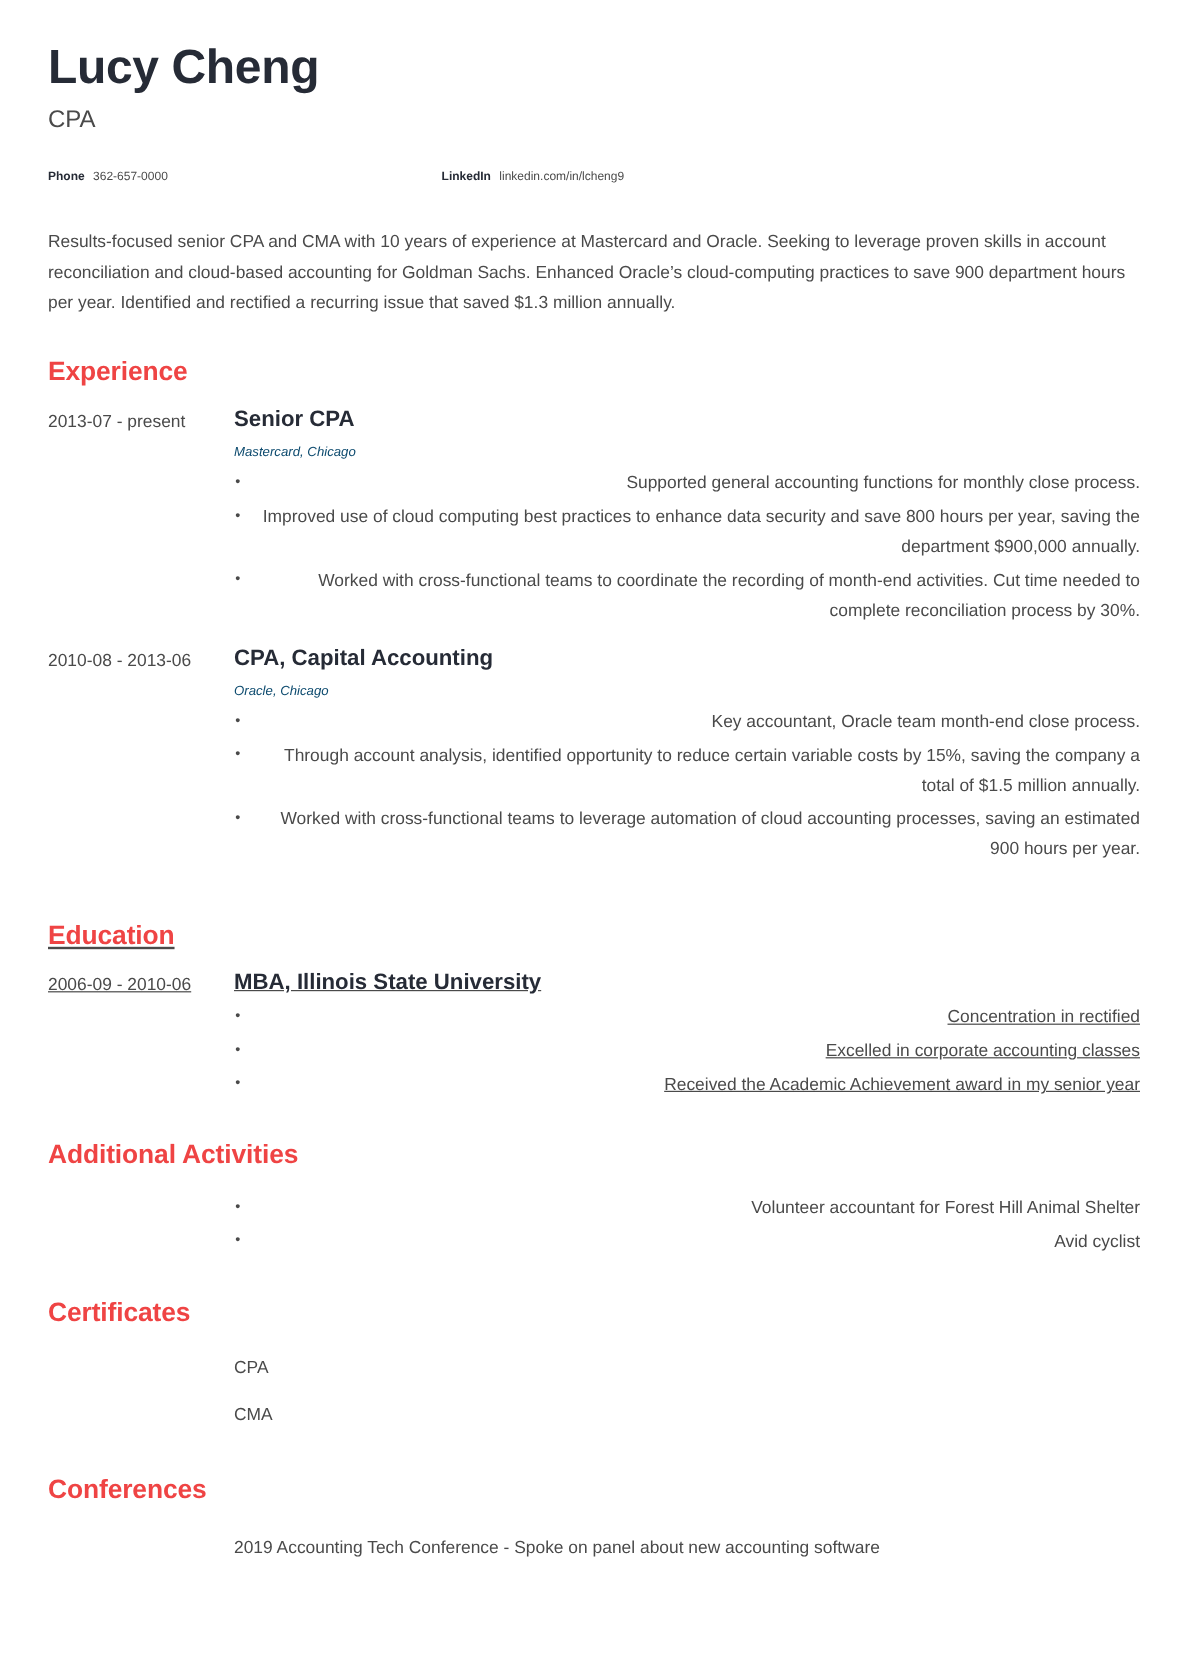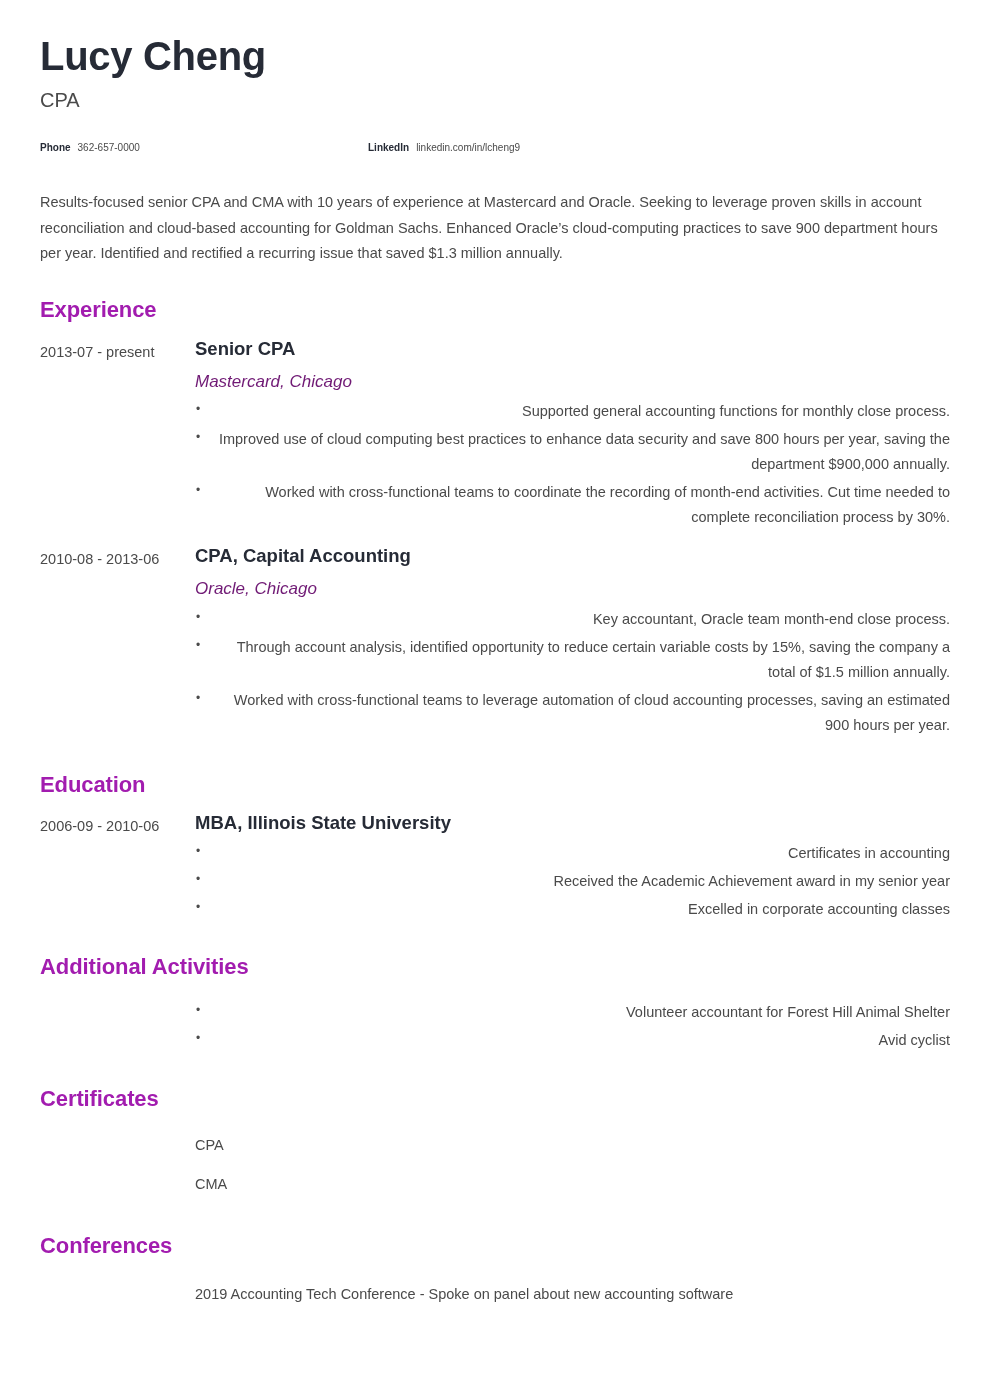--- a/index.html
+++ b/index.html
@@ -75,21 +75,21 @@
     line-height: 1.78;
     color: #4a4a4a;
     max-width: 905px;
   }
 
   
   .section { margin-top: 22px; }
   .section-title {
     font-size: 22px;
     font-weight: bold;
-    color: #a21caf;
+    color: #ef4444;
     margin: 0 0 13px 0;
     line-height: 1.2;
     letter-spacing: -0.1px;
   }
 
   .entry {
     display: flex;
     align-items: flex-start;
     margin-bottom: 14px;
   }
@@ -104,23 +104,23 @@
   }
   .entry-body { flex: 1 1 auto; min-width: 0; }
   .entry-heading {
     font-size: 18.5px;
     font-weight: bold;
     color: #262b36;
     line-height: 1.3;
     margin: 0;
   }
   .entry-sub {
-    font-size: 17px;
+    font-size: 11px;
     font-style: italic;
-    color: #701a75;
+    color: #0c4a6e;
     margin-top: 9px;
     line-height: 1.4;
   }
   ul.bullets {
     list-style: none;
     margin: 6px 0 0 0;
     padding: 0;
   }
   ul.bullets li {
     position: relative;
@@ -146,21 +146,21 @@
     font-size: 14.5px;
     line-height: 1.5;
     color: #4a4a4a;
     margin-bottom: 18px;
   }
   .plain-list li:last-child { margin-bottom: 0; }
 
   .indent-body { margin-left: 155px; }
 
   .sec-experience { margin-top: 30px; }
-  .sec-education { margin-top: 34px; }
+  .sec-education { margin-top: 46px; text-decoration: underline; }
   .sec-activities { margin-top: 32px; }
   .sec-certificates { margin-top: 33px; }
   .sec-conferences { margin-top: 37px; }
 
   .sec-certificates .section-title { margin-bottom: 22px; }
   .sec-conferences .section-title { margin-bottom: 25px; }
   .sec-activities .section-title { margin-bottom: 20px; }
 </style>
 </head>
 <body>
@@ -217,23 +217,23 @@
     </div>
   </div>
 
   <div class="section sec-education">
     <h2 class="section-title">Education</h2>
     <div class="entry">
       <div class="entry-date">2006-09 - 2010-06</div>
       <div class="entry-body">
         <div class="entry-heading">MBA, Illinois State University</div>
         <ul class="bullets">
-          <li>Certificates in accounting</li>
+          <li>Concentration in rectified</li>
+          <li>Excelled in corporate accounting classes</li>
           <li>Received the Academic Achievement award in my senior year</li>
-          <li>Excelled in corporate accounting classes</li>
         </ul>
       </div>
     </div>
   </div>
 
   <div class="section sec-activities">
     <h2 class="section-title">Additional Activities</h2>
     <div class="indent-body">
       <ul class="bullets">
         <li>Volunteer accountant for Forest Hill Animal Shelter</li>

